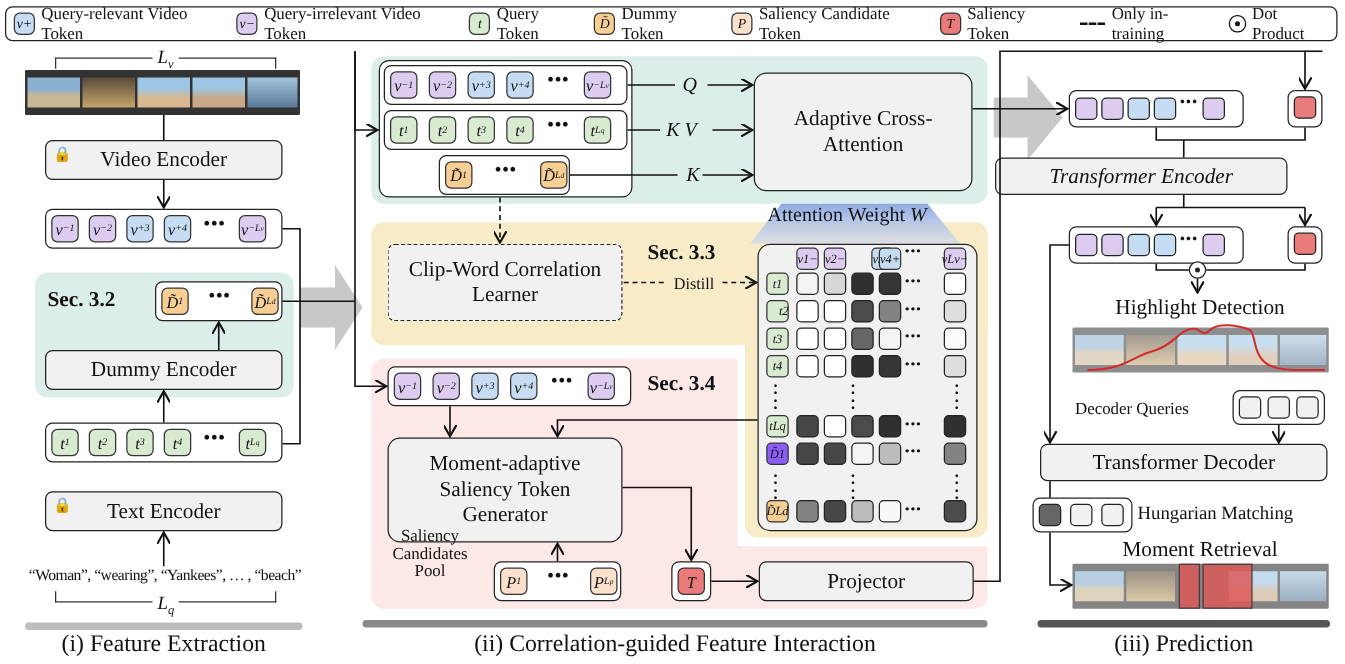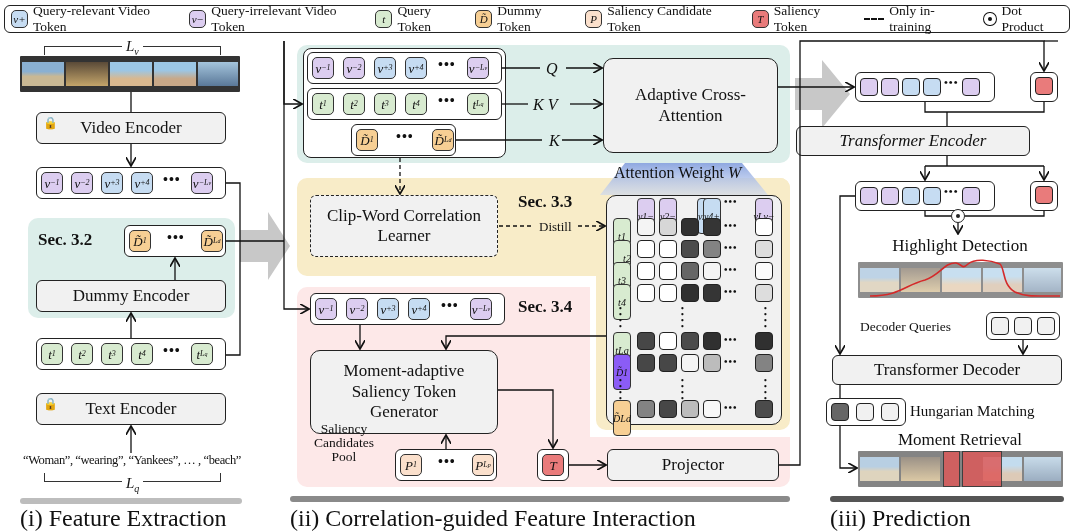--- a/index.html
+++ b/index.html
@@ -12,22 +12,22 @@
   .seq{position:absolute;border:1.4px solid #222;border-radius:6px;background:#fff;box-sizing:border-box;}
   .box{position:absolute;border:1.4px solid #222;border-radius:6px;background:#f1f1f1;box-sizing:border-box;display:flex;align-items:center;justify-content:center;text-align:center;font-size:17px;line-height:1.2;}
   .dots{position:absolute;font-size:14px;font-weight:bold;letter-spacing:1px;}
   .lbl{position:absolute;font-size:15px;}
   .sec{position:absolute;font-weight:bold;font-size:17px;}
   .legend{position:absolute;left:4px;top:5px;width:1066px;height:28px;border:1.4px solid #222;border-radius:6px;box-sizing:border-box;display:flex;align-items:center;gap:6px;padding-left:6px;font-size:13.5px;}
   .legend .tok{position:relative;width:18px;height:18px;font-size:11px;}
   .legend .item{display:flex;align-items:center;gap:5px;margin-right:6px;}
   .region{position:absolute;border-radius:10px;}
   .cell{position:absolute;width:18px;height:18px;border:1.2px solid #222;border-radius:4px;box-sizing:border-box;}
-  .mtok{position:absolute;width:18px;height:36px;border:1.2px solid #333;border-radius:4px;box-sizing:border-box;font-style:italic;font-size:10px;display:flex;align-items:center;justify-content:center;}
-  .caption{position:absolute;font-size:24px;}
+  .mtok{position:absolute;width:18px;height:18px;border:1.2px solid #333;border-radius:4px;box-sizing:border-box;font-style:italic;font-size:10px;display:flex;align-items:center;justify-content:center;}
+  .caption{position:absolute;font-size:19px;text-align:center;}
   .bar{position:absolute;height:6px;border-radius:3px;}
   .film{position:absolute;background:#333;border-radius:1px;overflow:hidden;}
   .frame{position:absolute;top:6px;bottom:6px;}
 </style>
 </head>
 <body>
 
 <div class="legend" id="legend">
     <div class="item">
       <div class="tok vp">v+</div>

